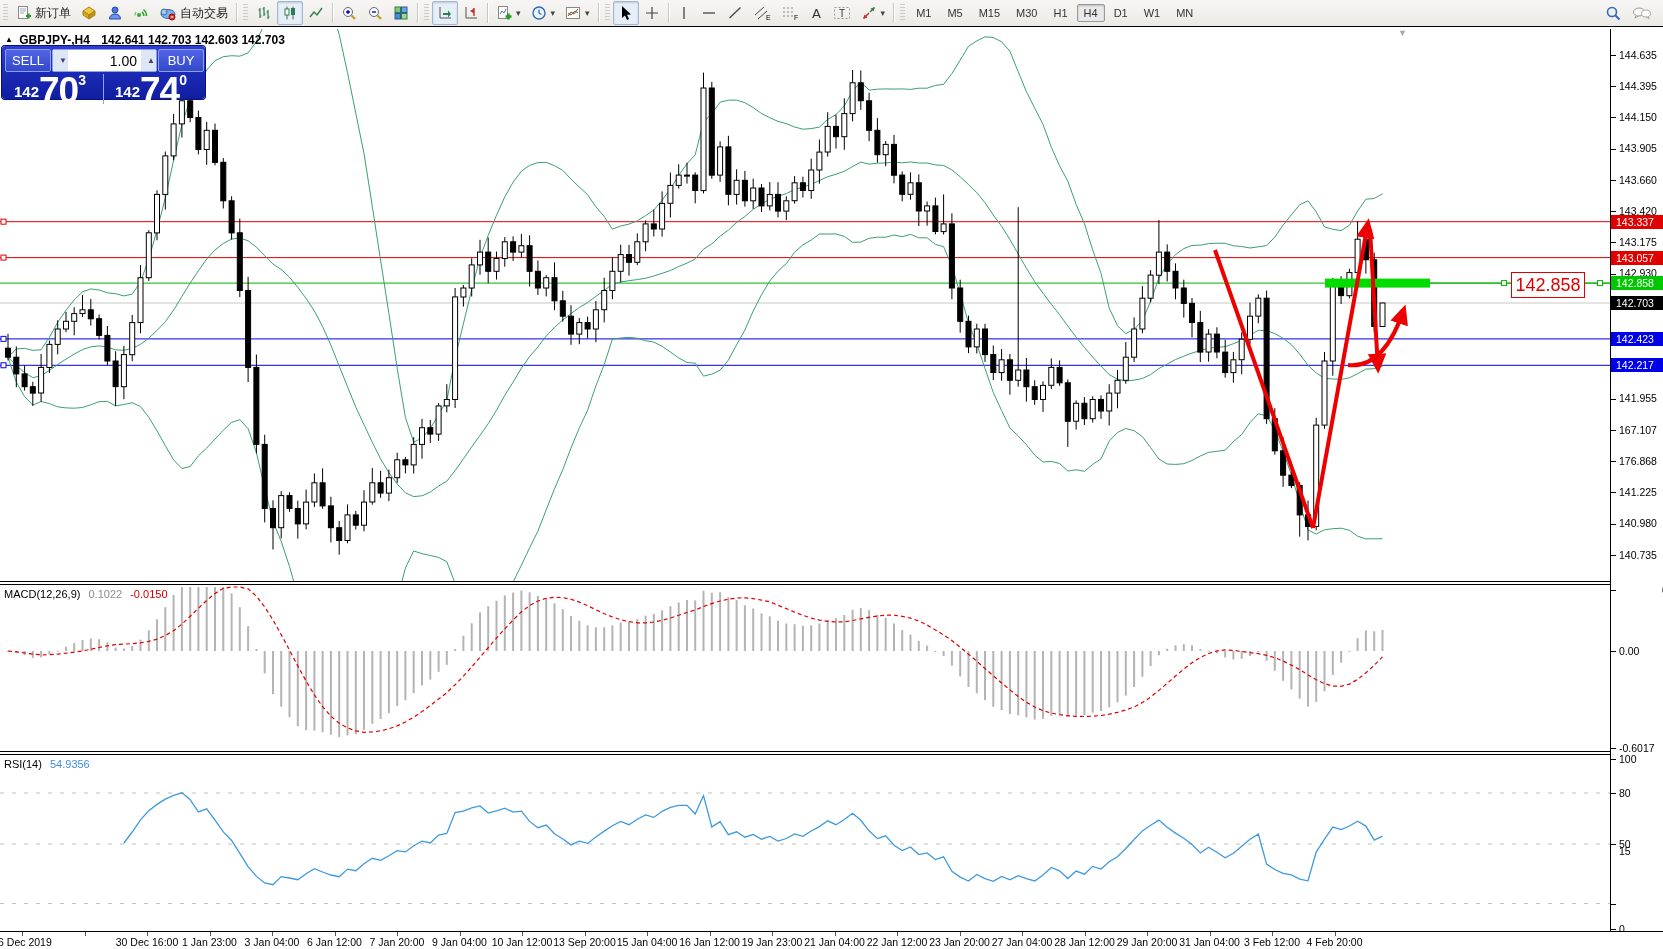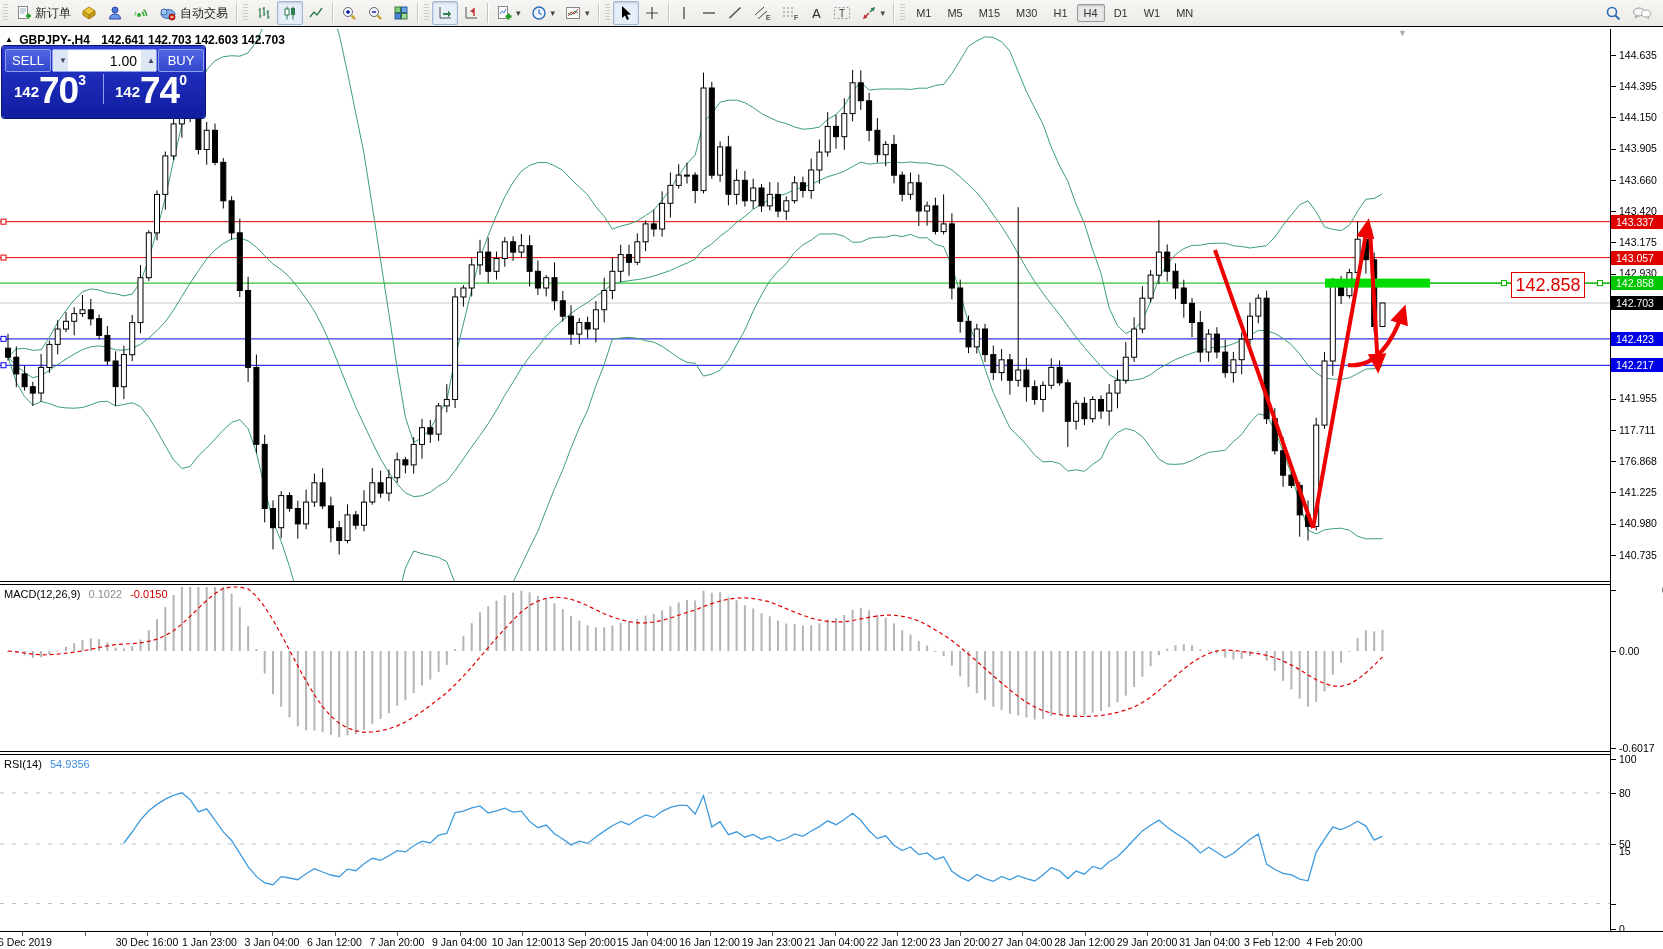--- a/index.html
+++ b/index.html
@@ -37,21 +37,21 @@
   .tlabel{position:absolute;top:4px;width:80px;margin-left:-40px;text-align:center;font-size:10.5px;color:#000;}
 
   
   #symbol-bar{position:absolute;left:5px;top:6px;font-size:12px;font-weight:700;color:#000;}
   #symbol-bar .tri{font-size:8px;vertical-align:2px;margin-right:3px;}
   .ind-label{position:absolute;left:4px;font-size:11px;color:#000;}
   #macd-label{top:561px;} #rsi-label{top:731px;}
   .val-gray{color:#8c8c8c;} .val-red{color:#d00000;} .val-blue{color:#3e8ede;}
 
   
-  #trade-panel{position:absolute;left:2px;top:19px;width:203px;height:72px;border-radius:3px;
+  #trade-panel{position:absolute;left:2px;top:19px;width:203px;height:53px;border-radius:3px;
     background:linear-gradient(#2e3ed6 0%,#1d2cb8 45%,#101da0 100%);box-shadow:0 0 0 1px #0a1478;z-index:30;}
   .tp-btn{position:absolute;top:3px;height:21px;line-height:21px;text-align:center;color:#fff;font-size:13px;
     background:linear-gradient(#5064e4,#3448cc);border:1px solid #8fa0f0;border-radius:2px;}
   #sell-btn{left:3px;width:44px;} #buy-btn{left:156px;width:44px;}
   #vol-box{position:absolute;left:50px;top:3px;width:103px;height:21px;background:#fff;border:1px solid #8fa0f0;border-radius:2px;display:flex;}
   .spin{width:15px;height:100%;background:#dde6f4;color:#446;font-size:8px;line-height:20px;text-align:center;border:0;}
   #vol-input{flex:1;border:0;outline:none;text-align:right;font-size:14px;padding-right:4px;color:#000;font-family:"Liberation Sans",sans-serif;width:60px;}
   .bigpx{position:absolute;top:24px;color:#fff;}
   .bigpx .sm{font-size:15px;font-weight:700;vertical-align:6px;}
   .bigpx .lg{font-size:37px;font-weight:700;letter-spacing:-1px;}
@@ -830,21 +830,21 @@
         <div class="ptick" style="top: 145px;">143.660</div>
         <div class="ptick-dash" style="top: 182px;"></div>
         <div class="ptick" style="top: 176px;">143.420</div>
         <div class="ptick-dash" style="top: 213px;"></div>
         <div class="ptick" style="top: 207px;">143.175</div>
         <div class="ptick-dash" style="top: 245px;"></div>
         <div class="ptick" style="top: 238px;">142.930</div>
         <div class="ptick-dash" style="top: 370px;"></div>
         <div class="ptick" style="top: 363px;">141.955</div>
         <div class="ptick-dash" style="top: 401px;"></div>
-        <div class="ptick" style="top: 395px;">117.711</div>
+        <div class="ptick" style="top: 395px;">167.107</div>
         <div class="ptick-dash" style="top: 432px;"></div>
         <div class="ptick" style="top: 426px;">176.868</div>
         <div class="ptick-dash" style="top: 463px;"></div>
         <div class="ptick" style="top: 457px;">141.225</div>
         <div class="ptick-dash" style="top: 495px;"></div>
         <div class="ptick" style="top: 488px;">140.980</div>
         <div class="ptick-dash" style="top: 526px;"></div>
         <div class="ptick" style="top: 520px;">140.735</div>
         <div class="ptag" style="top: 186px; background: rgb(224, 0, 0);">143.337</div>
         <div class="ptag" style="top: 222px; background: rgb(224, 0, 0);">143.057</div>

